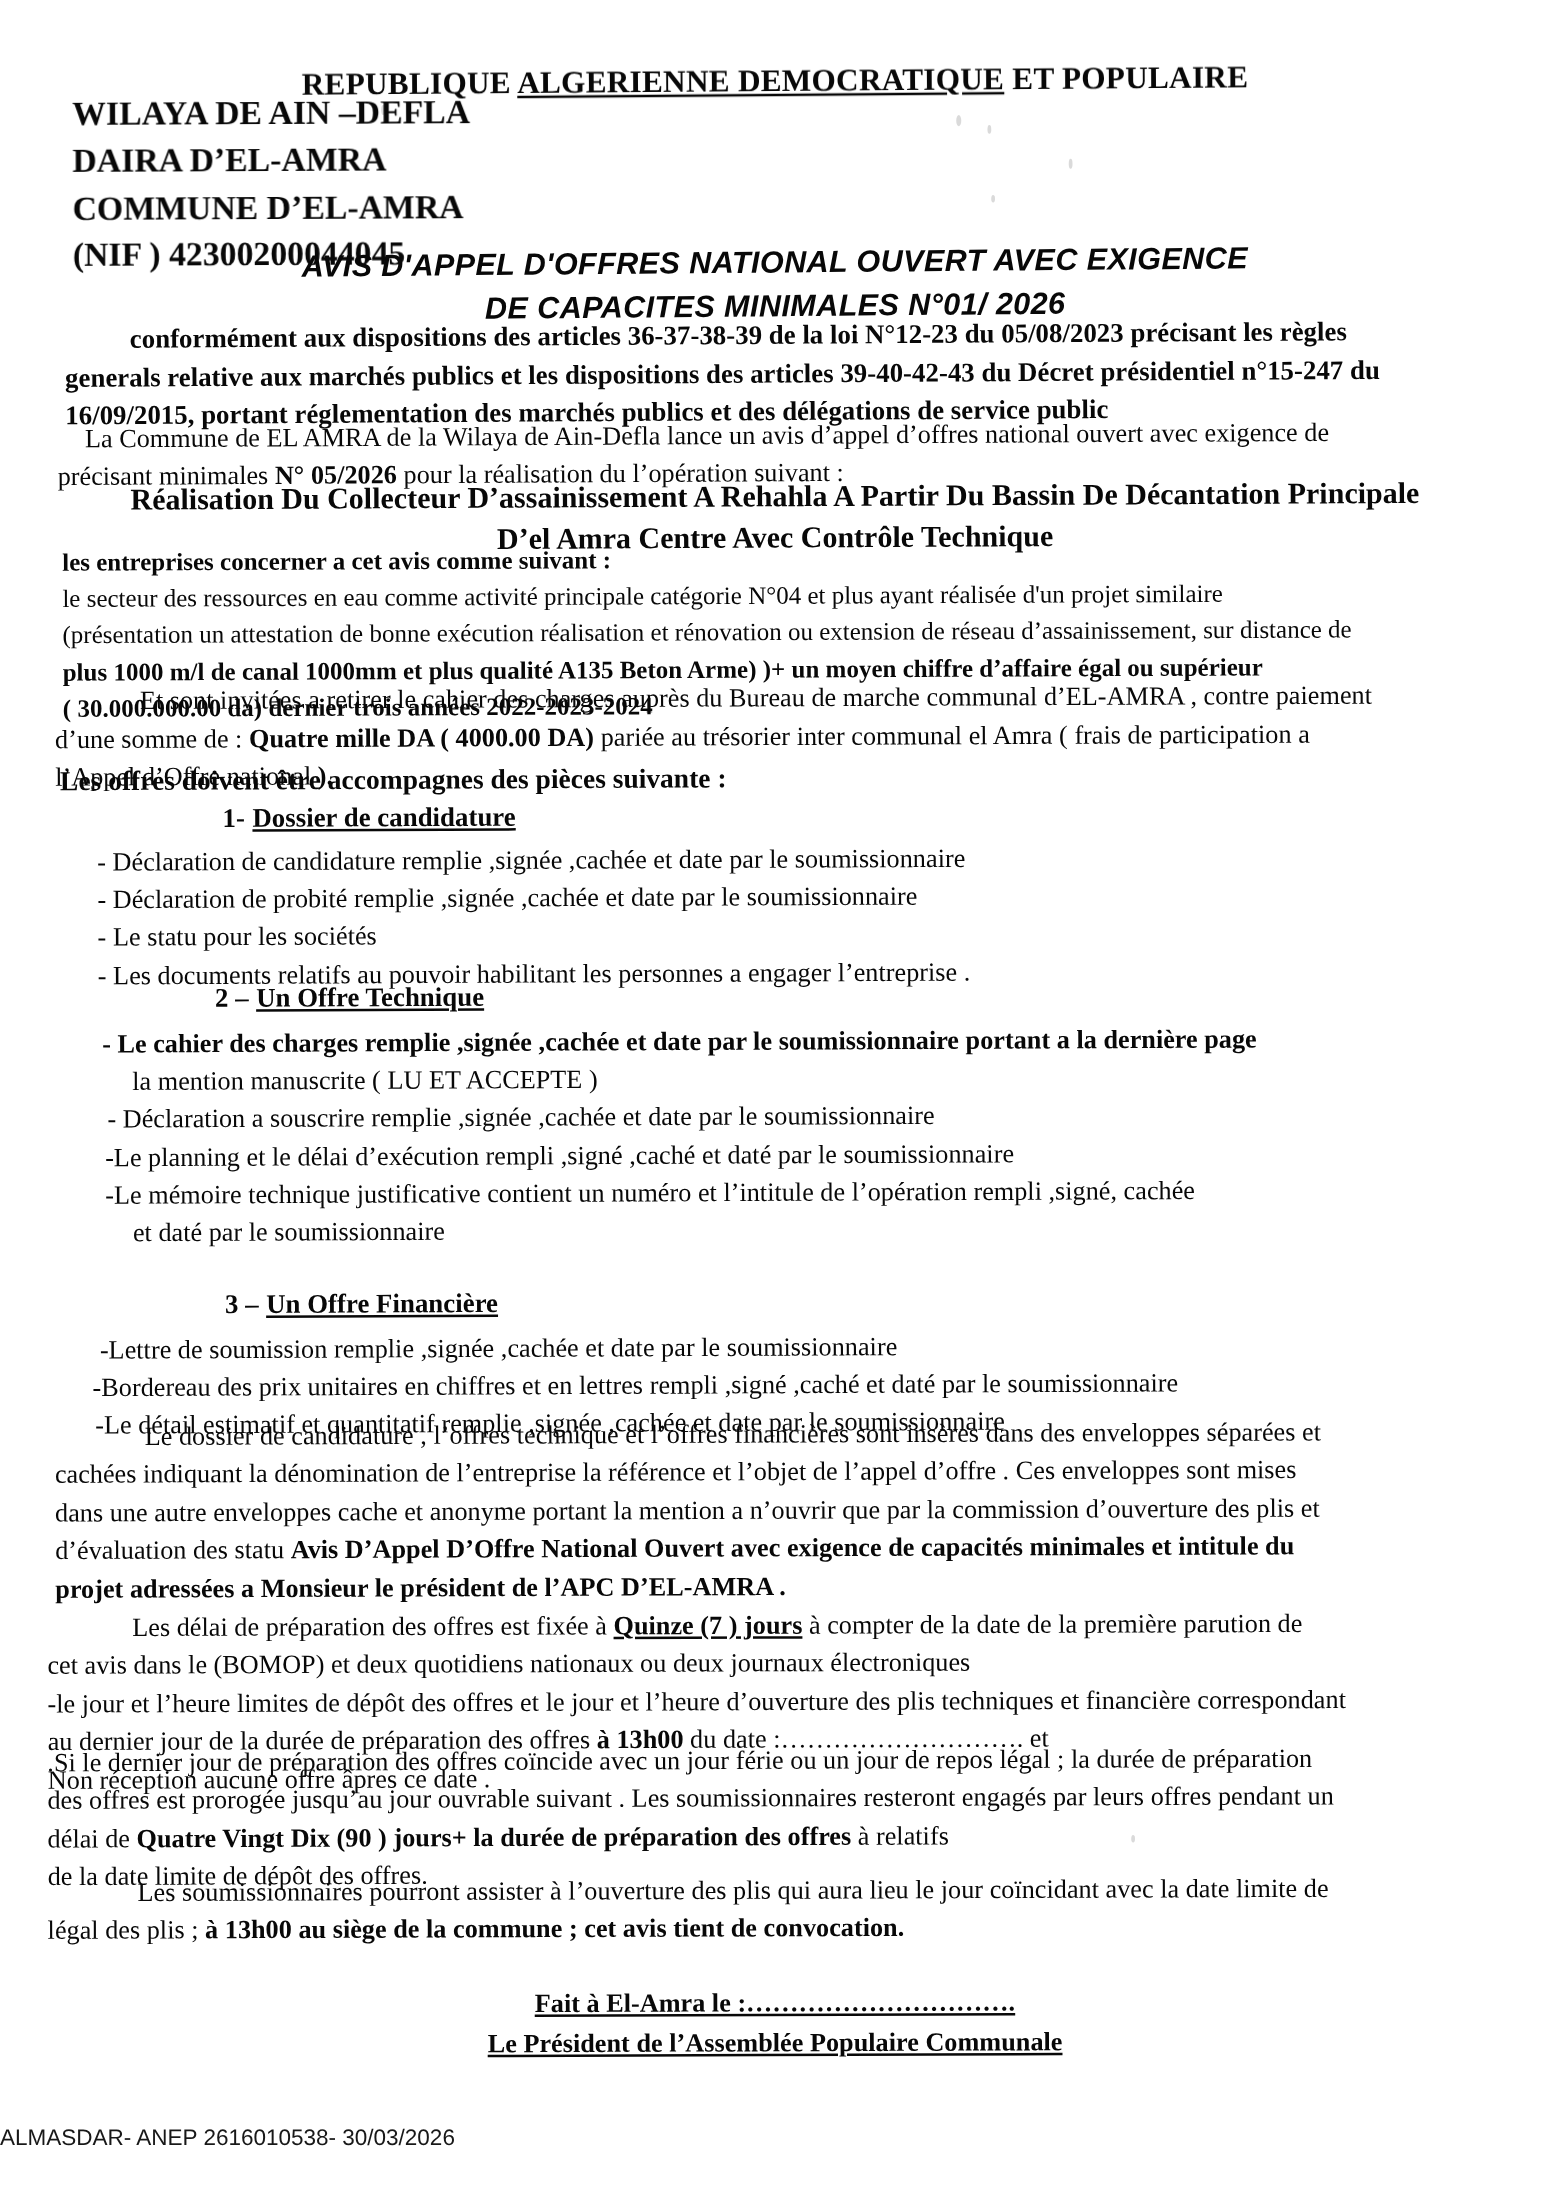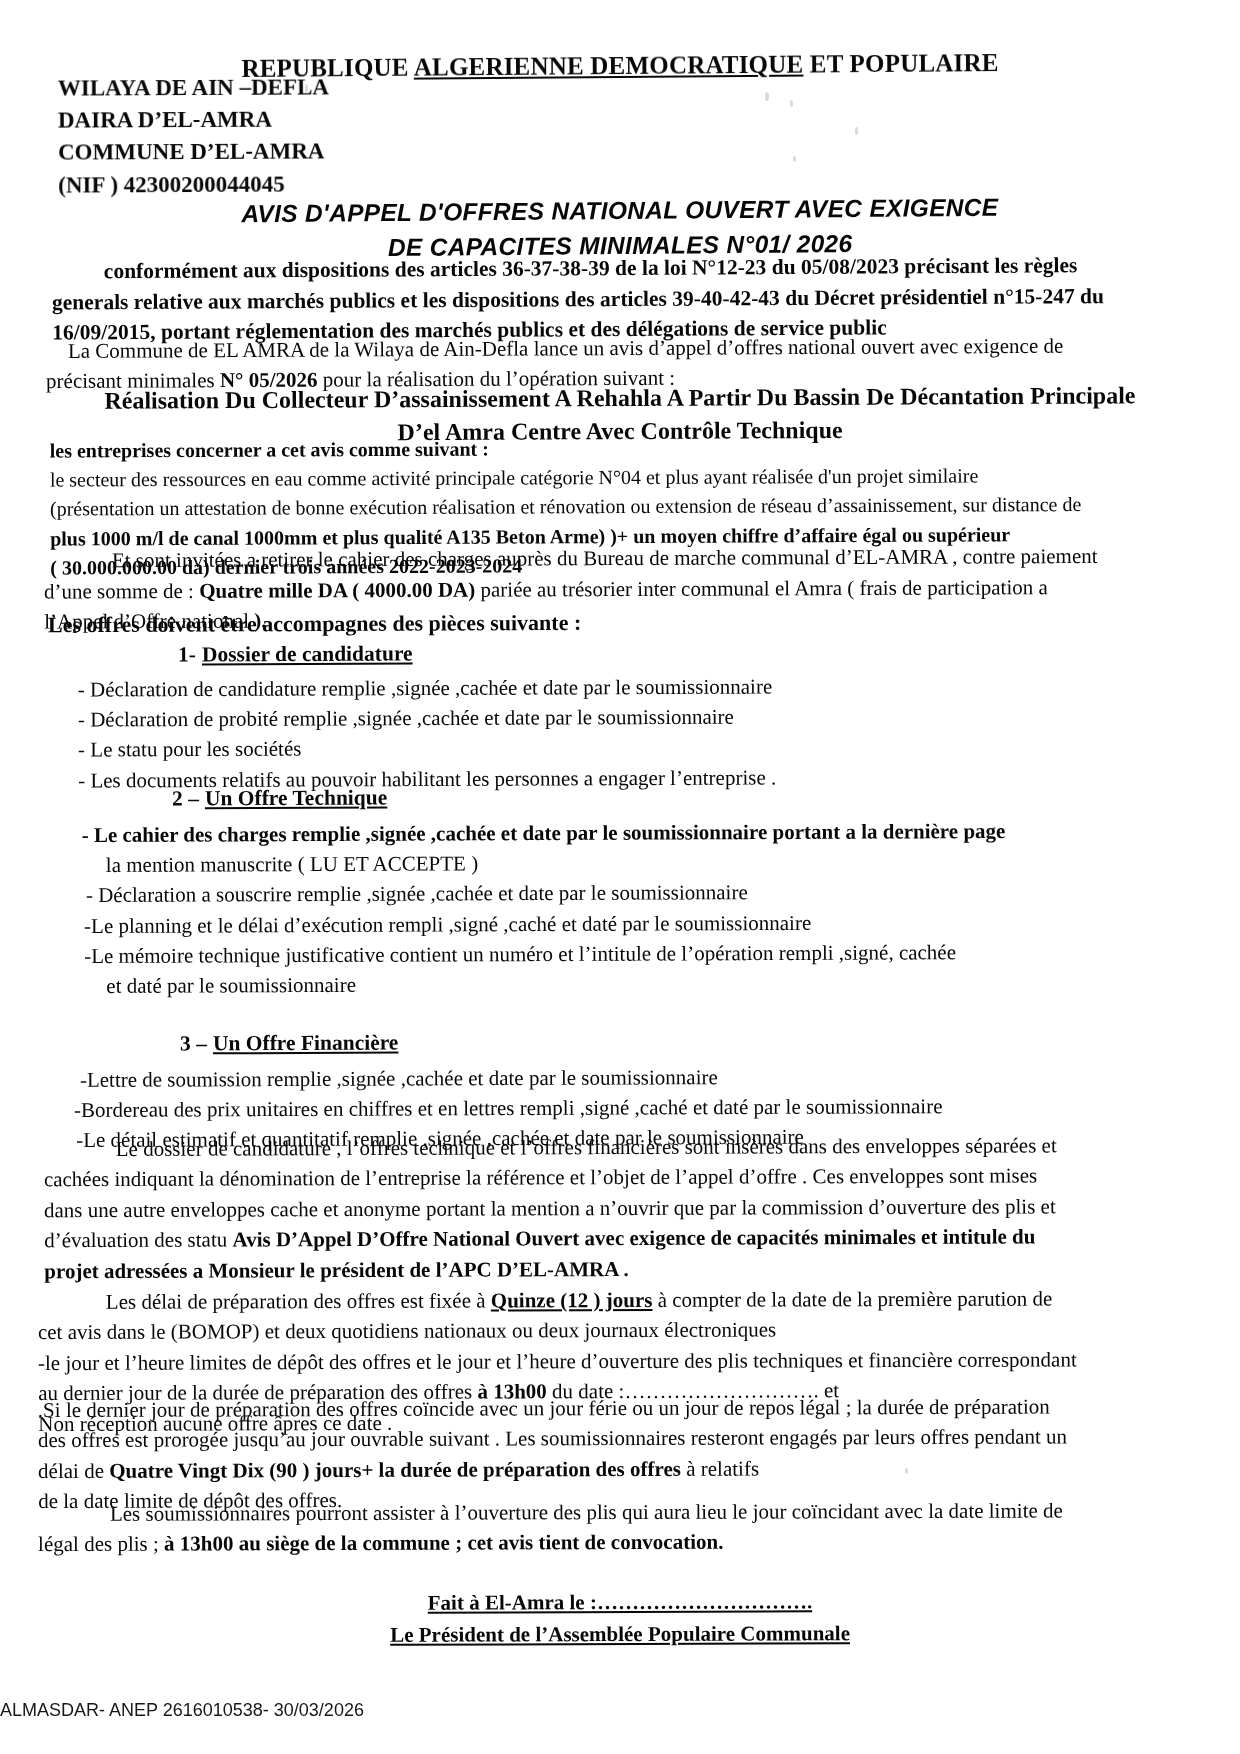--- a/index.html
+++ b/index.html
@@ -37,21 +37,21 @@
     font-size: 25px;
     font-weight: bold;
     letter-spacing: .2px;
     transform: rotate(-0.45deg);
   }
   .republique .mid { text-decoration: underline; }
 
   .org-block {
     position: absolute;
     left: 58px; top: 72px;
-    font-size: 23px;
+    font-size: 27px;
     font-weight: bold;
     line-height: 1.40;
     transform: rotate(-0.25deg);
   }
   .org-block div { white-space: nowrap; }
 
   
   .avis-title {
     position: absolute;
     left: 0; top: 193px;
@@ -323,21 +323,21 @@
 
   <div class="enveloppes">
     <div class="l1">Le dossier de  candidature , l’offres technique et l’offres financières sont insères dans des enveloppes séparées et</div>
     <div>cachées indiquant la dénomination de l’entreprise la référence et l’objet  de l’appel d’offre . Ces enveloppes sont mises</div>
     <div>dans une autre  enveloppes cache et anonyme portant la mention a n’ouvrir que par la commission d’ouverture des plis et</div>
     <div><span>d’évaluation des statu  </span><span class="b">Avis D’Appel D’Offre National Ouvert avec exigence de capacités  minimales et intitule du</span></div>
     <div class="b">projet adressées a Monsieur le président de l’APC D’EL-AMRA .</div>
   </div>
 
   <div class="delais">
-    <div class="l1"><span>Les délai  de préparation des offres est fixée à  </span><span class="b u">Quinze (12 )  jours</span><span> à compter de la date de la première parution de</span></div>
+    <div class="l1"><span>Les délai  de préparation des offres est fixée à  </span><span class="b u">Quinze (7 )  jours</span><span> à compter de la date de la première parution de</span></div>
     <div>cet avis dans le (BOMOP) et deux quotidiens nationaux  ou deux journaux électroniques</div>
     <div>-le jour et l’heure limites de dépôt des offres et le jour et l’heure d’ouverture des plis techniques et financière correspondant</div>
     <div><span>au dernier jour de la durée de préparation des offres </span><span class="b">à 13h00</span><span> du date :………………………. et</span></div>
     <div>Non réception aucune offre âpres ce date .</div>
   </div>
 
   <div class="coincide">
     <div>.Si le dernier  jour de préparation des offres coïncide avec un jour férie ou un jour de repos légal ; la durée de préparation</div>
     <div>des offres est prorogée jusqu’au jour ouvrable suivant . Les soumissionnaires resteront engagés par leurs offres pendant un</div>
     <div><span>délai de </span><span class="b">Quatre Vingt Dix (90 ) jours+ la durée de préparation des offres</span><span>  à relatifs</span></div>

